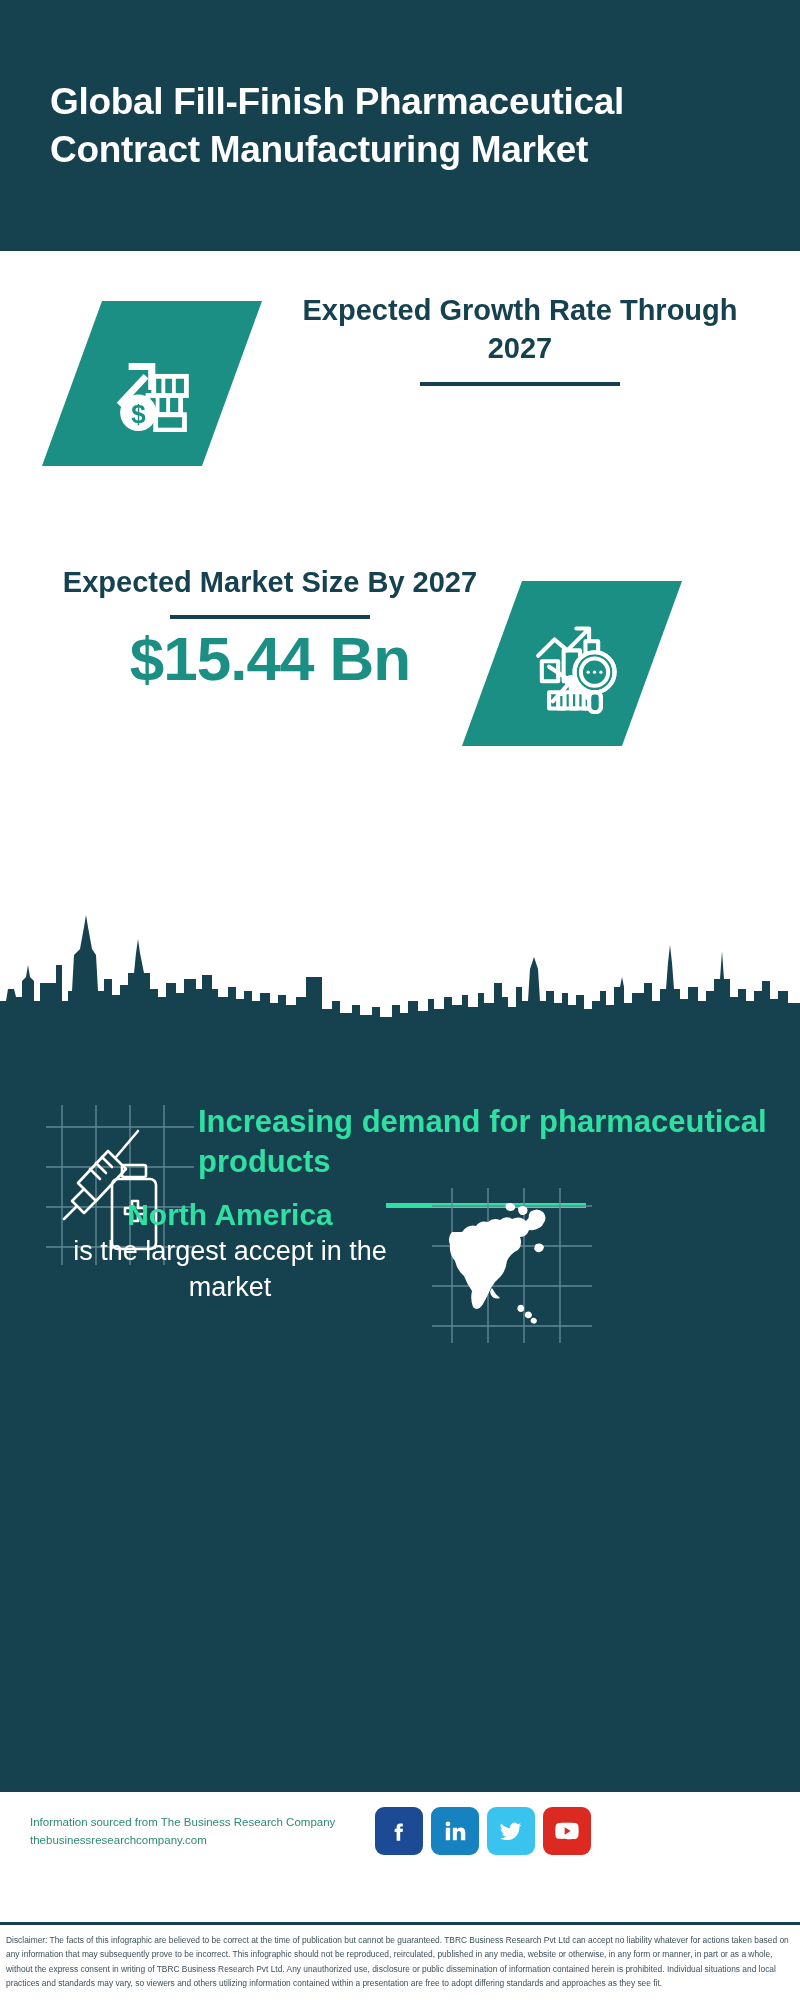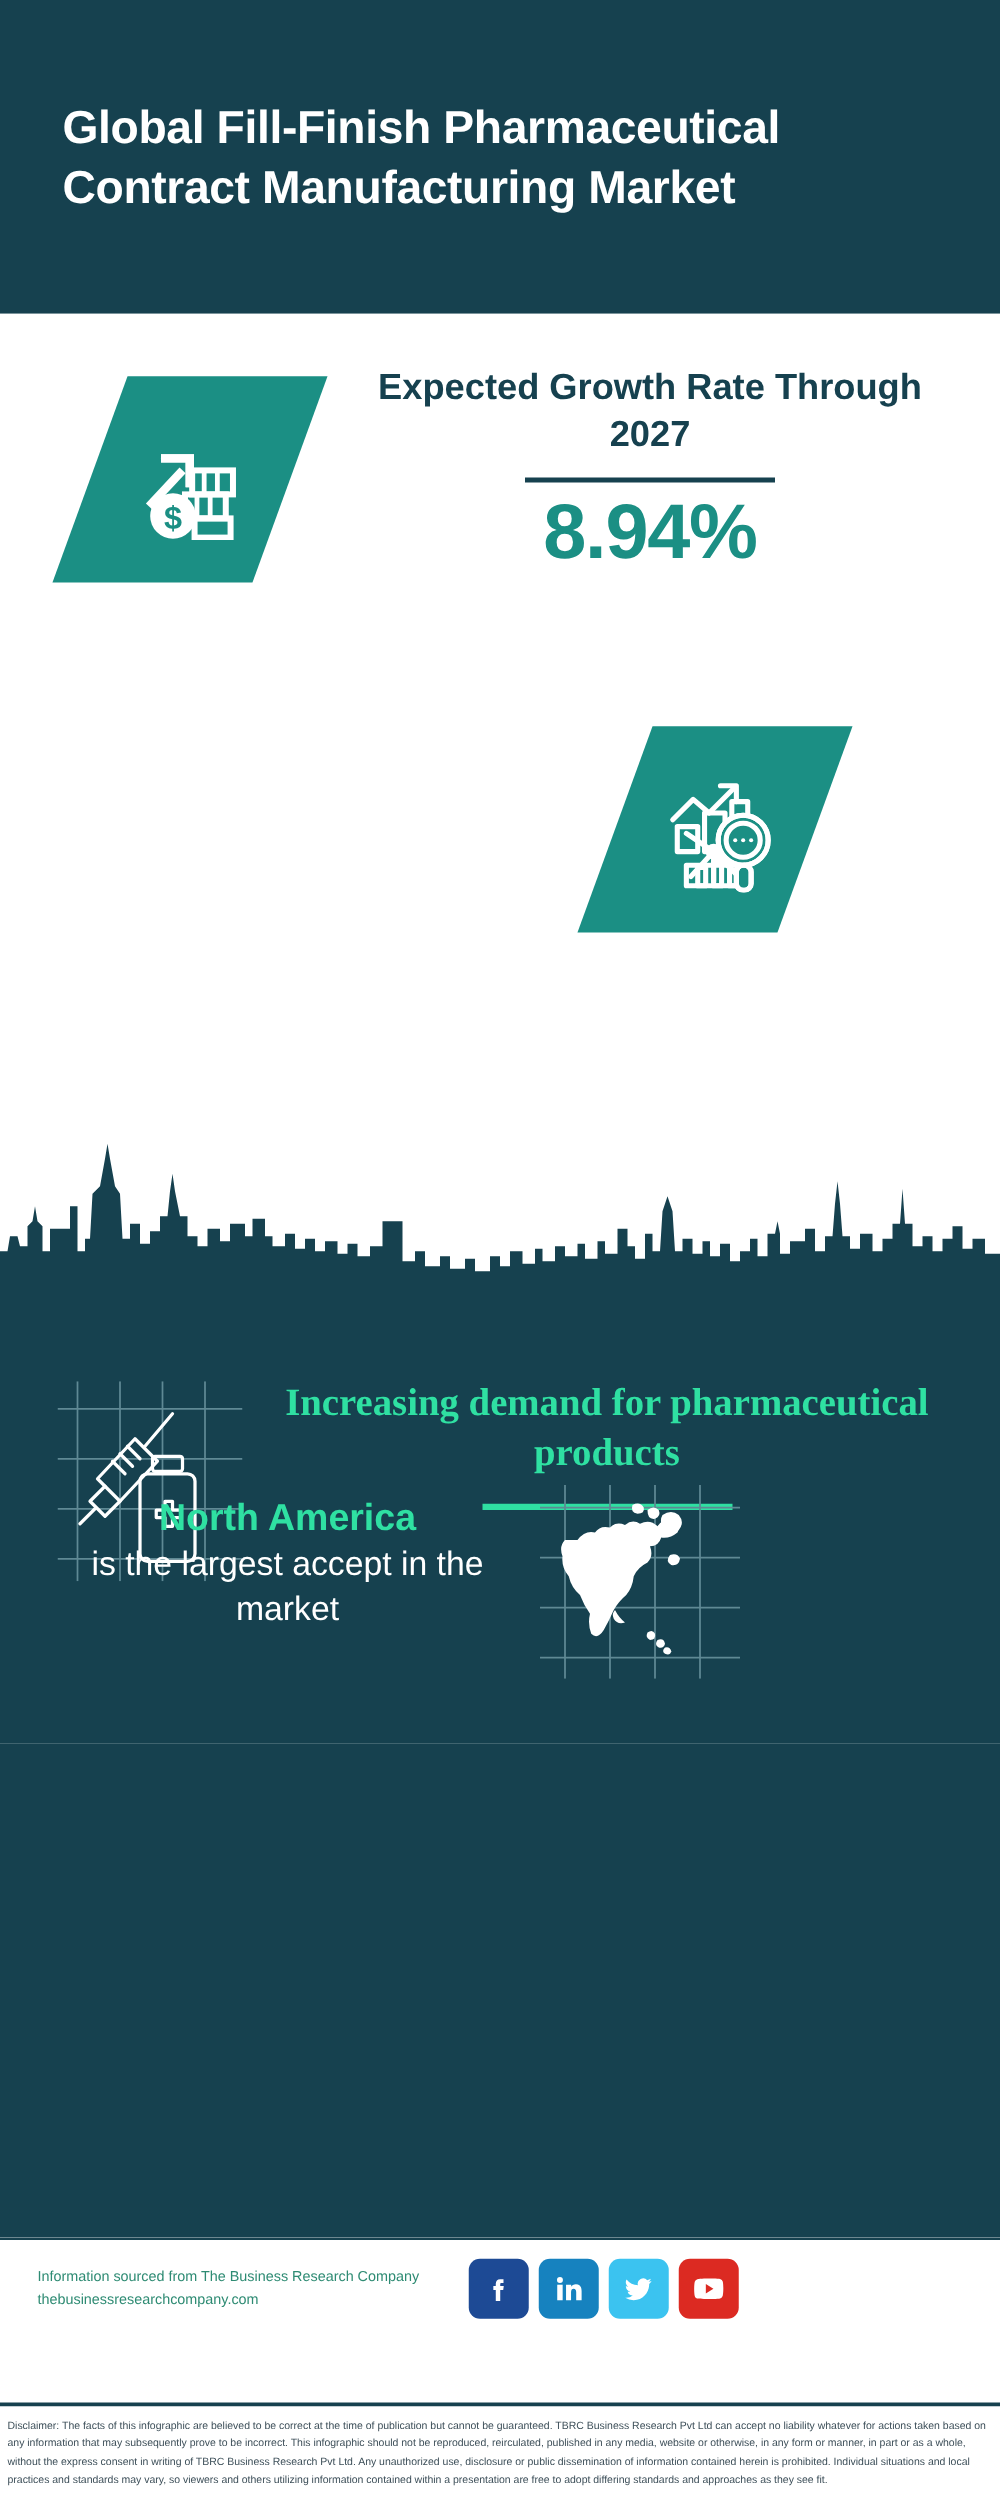--- a/index.html
+++ b/index.html
@@ -56,21 +56,21 @@
   .skyline svg { display:block; width:800px; height:120px; }
 
   
   .insights {
     position:absolute; left:0; top:1020px; width:800px; height:375px;
     background:#16414f;
   }
   .insight-grid-left { position:absolute; left:46px; top:85px; width:148px; height:160px; }
 
   .driver-text {
-    position:absolute; left:198px; top:82px; width:575px; text-align:center;font-family:Liberation Serif, serif;
+    position:absolute; left:198px; top:82px; width:575px; 
   }
   .accent-head {
     color:#2fe0a2; font-size:31px; font-weight:bold; line-height:1.28;
   }
   .sub-white {
     color:#ffffff; font-size:27px; line-height:1.33; font-weight:normal;
   }
   .green-rule {
     width:200px; height:5px; background:#2fe0a2; margin:22px auto 0 auto;
   }
@@ -131,21 +131,20 @@
         <line x1="67" y1="62" x2="67" y2="82" stroke="#fff" stroke-width="4"></line>
         <rect x="54" y="82" width="30" height="16" stroke="#fff" stroke-width="5" fill="none"></rect>
         <circle cx="36" cy="80" r="19" fill="#fff"></circle>
         <text x="36" y="91" font-size="27" font-weight="bold" fill="#1b8f84" text-anchor="middle" font-family="Liberation Sans, sans-serif">$</text>
       </svg>
     </div>
 
     <div class="stat1-text">
       <div class="stat-label">Expected Growth Rate Through 2027</div>
       <div class="stat-rule"></div>
-      <div class="stat-value">8.94%</div>
     </div>
 
     <div class="para icon2">
       <svg width="100" height="100" viewBox="0 0 110 110" fill="none" stroke="#fff" stroke-width="4.5" stroke-linecap="round" stroke-linejoin="round">
         <path d="M18 46 L36 28 L50 40 L72 18"></path>
         <path d="M60 16 H74 V30"></path>
         <rect x="22" y="52" width="18" height="22"></rect>
         <rect x="46" y="40" width="18" height="34"></rect>
         <rect x="70" y="30" width="14" height="44"></rect>
         <circle cx="54" cy="74" r="7" fill="#fff" stroke="none"></circle>
@@ -158,20 +157,25 @@
         <circle cx="80" cy="64" r="22"></circle>
         <circle cx="80" cy="64" r="15"></circle>
         <circle cx="73" cy="64" r="1.8" fill="#fff" stroke="none"></circle>
         <circle cx="80" cy="64" r="1.8" fill="#fff" stroke="none"></circle>
         <circle cx="87" cy="64" r="1.8" fill="#fff" stroke="none"></circle>
         <rect x="74" y="86" width="13" height="22" rx="6" fill="#1b8f84"></rect>
         <rect x="74" y="86" width="13" height="22" rx="6"></rect>
       </svg>
     </div>
 
+    <div class="stat2-text">
+      <div class="stat-label">Expected Market Size By 2027</div>
+      <div class="stat-rule"></div>
+      <div class="stat-value">$15.44 Bn</div>
+    </div>
   </div>
 
   <div class="skyline">
     <svg viewBox="0 0 800 120" preserveAspectRatio="none">
       <path fill="#16414f" d="M0 120 L0 96 L6 96 L8 84 L14 84 L16 92 L22 92 L22 76 L26 72 L28 60 L30 72 L34 76 L34 96 L40 96 L40 78 L56 78 L56 60 L62 60 L62 96 L68 96 L68 86 L72 86 L74 50 L80 44 L84 22 L86 10 L88 22 L92 44 L96 50 L98 86 L104 86 L104 74 L112 74 L112 90 L120 90 L120 80 L128 80 L128 68 L134 68 L136 48 L138 34 L140 48 L144 68 L150 68 L150 84 L158 84 L158 92 L166 92 L166 78 L176 78 L176 88 L184 88 L184 74 L196 74 L196 84 L202 84 L202 70 L212 70 L212 84 L218 84 L218 92 L228 92 L228 82 L236 82 L236 94 L244 94 L244 86 L252 86 L252 96 L260 96 L260 88 L270 88 L270 98 L278 98 L278 90 L286 90 L286 100 L296 100 L296 92 L306 92 L306 72 L322 72 L322 104 L332 104 L332 96 L340 96 L340 108 L352 108 L352 100 L360 100 L360 110 L372 110 L372 102 L380 102 L380 112 L392 112 L392 100 L400 100 L400 108 L408 108 L408 96 L418 96 L418 106 L428 106 L428 94 L434 94 L434 104 L444 104 L444 92 L452 92 L452 100 L462 100 L462 90 L468 90 L468 102 L478 102 L478 88 L484 88 L484 98 L494 98 L494 78 L502 78 L502 92 L508 92 L508 102 L516 102 L516 82 L522 82 L522 96 L528 96 L530 64 L534 52 L538 64 L540 96 L546 96 L546 86 L554 86 L554 98 L562 98 L562 88 L568 88 L568 100 L576 100 L576 90 L584 90 L584 104 L592 104 L592 96 L600 96 L600 86 L606 86 L606 100 L614 100 L614 82 L620 82 L622 72 L624 82 L624 98 L632 98 L632 88 L644 88 L644 78 L652 78 L652 96 L660 96 L660 84 L666 84 L668 58 L670 40 L672 58 L674 84 L680 84 L680 94 L688 94 L688 82 L698 82 L698 96 L706 96 L706 86 L714 86 L714 74 L720 74 L722 46 L724 74 L730 74 L730 92 L738 92 L738 84 L746 84 L746 96 L754 96 L754 86 L762 86 L762 76 L770 76 L770 94 L778 94 L778 86 L788 86 L788 98 L800 98 L800 120 Z"></path>
     </svg>
   </div>
 
   <div class="insights">
     <div class="insight-grid-left">

